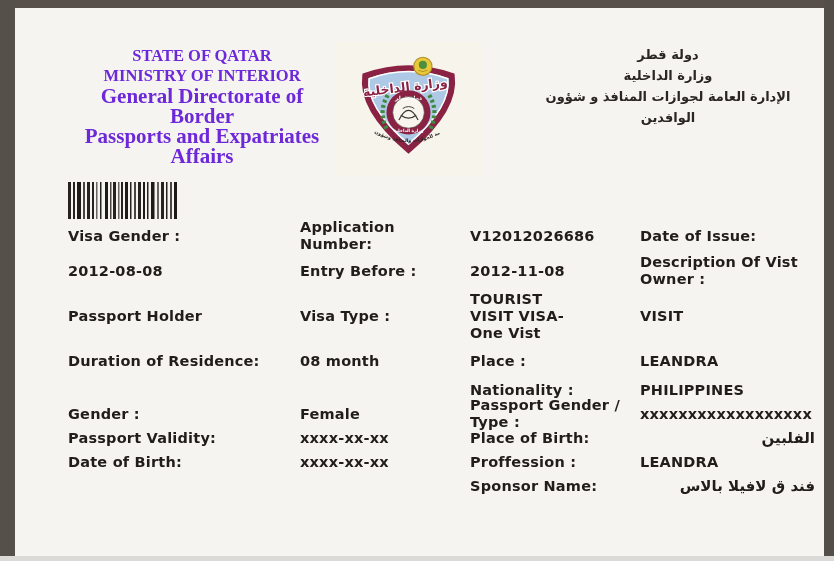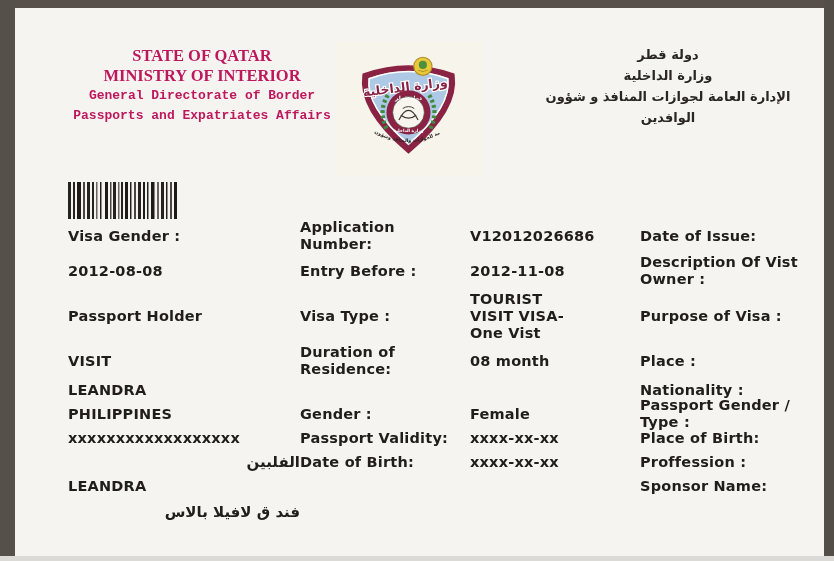--- a/index.html
+++ b/index.html
@@ -11,24 +11,24 @@
   }
   
   .frame-top{position:absolute;left:0;top:0;width:834px;height:8px;background:#57504a;}
   .frame-left{position:absolute;left:0;top:0;width:15px;height:556px;background:#56504b;}
   .frame-right{position:absolute;right:0;top:0;width:10px;height:556px;background:#544e49;}
   .frame-bottom{position:absolute;left:0;bottom:0;width:834px;height:5px;background:#dcdad6;}
 
   
   .hdr-en{
     position:absolute;left:68px;top:46px;width:268px;text-align:center;
-    font-family:"Liberation Serif","DejaVu Serif",serif;font-weight:bold;color:#be185d;
+    font-family:"Liberation Serif","DejaVu Serif",serif;font-weight:bold;color:#6d28d9;
   }
   .hdr-en .l1,.hdr-en .l2{font-size:16.5px;line-height:20px;}
-  .hdr-en .l3,.hdr-en .l4{font-size:13px;line-height:20px;font-family:Liberation Mono, monospace;}
+  .hdr-en .l3,.hdr-en .l4{font-size:21px;line-height:20px;}
 
   .hdr-ar{
     position:absolute;left:518px;top:44px;width:300px;text-align:center;direction:rtl;
     font-weight:bold;color:#2a2623;font-size:13px;line-height:21px;
   }
 
   .emblem-panel{position:absolute;left:335px;top:42px;width:146px;height:134px;background:#f7f4ec;}
   .emblem{position:absolute;left:351px;top:50px;width:115px;height:117px;}
 
   
@@ -140,21 +140,20 @@
     <div class="cell">Date of Issue:</div>
     <div class="cell">2012-08-08</div>
     <div class="cell">Entry Before :</div>
     <div class="cell">2012-11-08</div>
 
     <div class="cell">Description Of Vist Owner :</div>
     <div class="cell">Passport Holder</div>
     <div class="cell">Visa Type :</div>
     <div class="cell narrow-wrap">TOURIST VISIT VISA- One Vist</div>
 
-    <div class="cell">Purpose of Visa :</div>
     <div class="cell">VISIT</div>
     <div class="cell">Duration of Residence:</div>
     <div class="cell">08 month</div>
 
     <div class="cell">Place :</div>
     <div class="cell">LEANDRA</div>
     <div class="cell"></div>
     <div class="cell"></div>
 
     <div class="cell">Nationality :</div>

